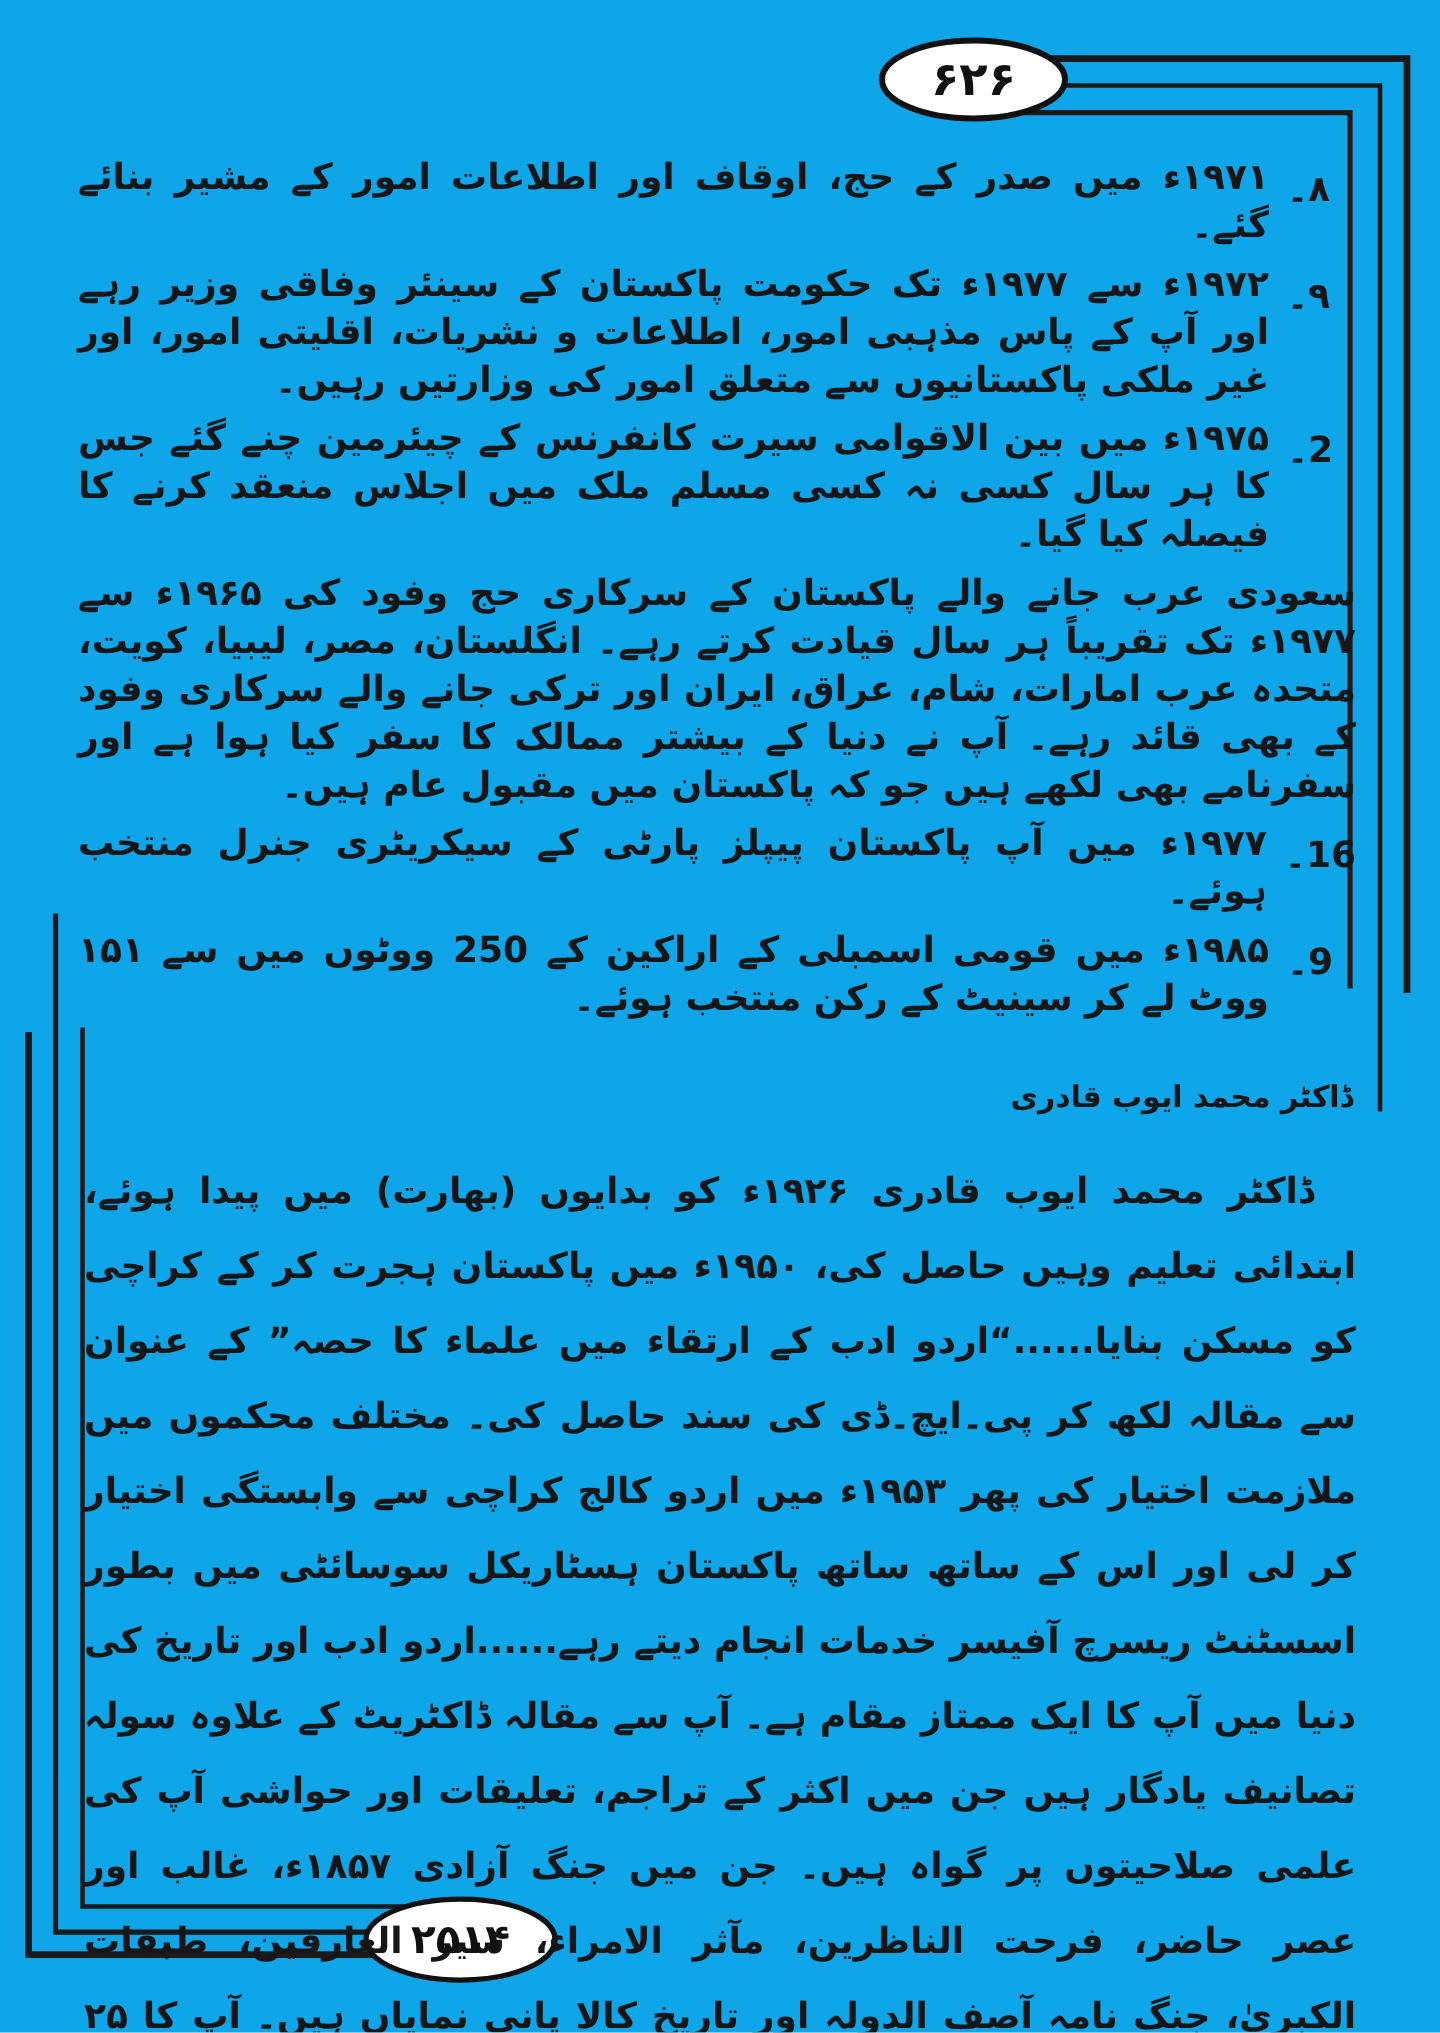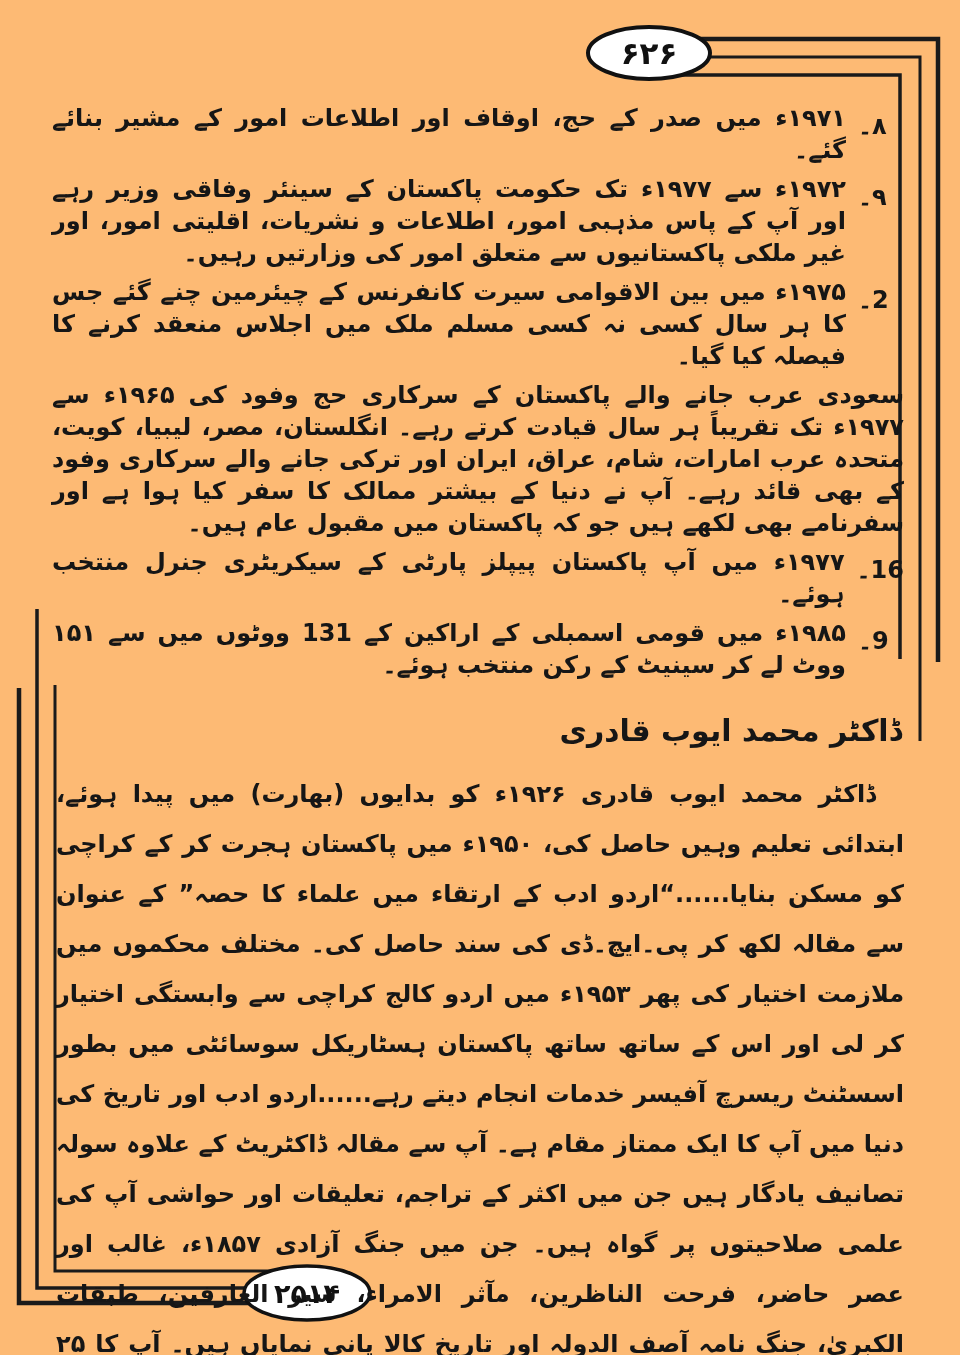--- a/index.html
+++ b/index.html
@@ -5,21 +5,21 @@
   html, body {
     margin: 0;
     padding: 0;
     background: #e8e8e8;
   }
   .page {
     position: relative;
     width: 960px;
     height: 1355px;
     margin: 0 auto;
-    background: #fdba74;
+    background: #0ea5e9;
     overflow: hidden;
     direction: rtl;
     font-family: "DejaVu Sans", sans-serif;
     color: #161616;
   }
   .frame-svg {
     position: absolute;
     top: 0; left: 0;
     width: 960px; height: 1355px;
     pointer-events: none;
@@ -67,21 +67,21 @@
   }
   .item-text {
     flex: 1;
     font-size: 24px;
     font-weight: bold;
     line-height: 32px;
     text-align: justify;
   }
   .section-heading {
     margin: 28px 2px 16px 0;
-    font-size: 30px;
+    font-size: 20px;
     font-weight: bold;
     text-align: right;
     line-height: 44px;
   }
   .bio-paragraph {
     font-size: 24px;
     font-weight: bold;
     line-height: 50px;
     text-align: justify;
     text-indent: 28px;
@@ -132,21 +132,21 @@
       <span class="item-text">سعودی عرب جانے والے پاکستان کے سرکاری حج وفود کی ۱۹۶۵ء سے ۱۹۷۷ء تک تقریباً ہر سال قیادت کرتے رہے۔ انگلستان، مصر، لیبیا، کویت، متحدہ عرب امارات، شام، عراق، ایران اور ترکی جانے والے سرکاری وفود کے بھی قائد رہے۔ آپ نے دنیا کے بیشتر ممالک کا سفر کیا ہوا ہے اور سفرنامے بھی لکھے ہیں جو کہ پاکستان میں مقبول عام ہیں۔</span>
     </div>
 
     <div class="list-item">
       <span class="item-number">16۔</span>
       <span class="item-text">۱۹۷۷ء میں آپ پاکستان پیپلز پارٹی کے سیکریٹری جنرل منتخب ہوئے۔</span>
     </div>
 
     <div class="list-item">
       <span class="item-number">9۔</span>
-      <span class="item-text">۱۹۸۵ء میں قومی اسمبلی کے اراکین کے 131 ووٹوں میں سے ۱۵۱ ووٹ لے کر سینیٹ کے رکن منتخب ہوئے۔</span>
+      <span class="item-text">۱۹۸۵ء میں قومی اسمبلی کے اراکین کے 250 ووٹوں میں سے ۱۵۱ ووٹ لے کر سینیٹ کے رکن منتخب ہوئے۔</span>
     </div>
 
     <h2 class="section-heading">ڈاکٹر محمد ایوب قادری</h2>
 
     <p class="bio-paragraph">ڈاکٹر محمد ایوب قادری ۱۹۲۶ء کو بدایوں (بھارت) میں پیدا ہوئے، ابتدائی تعلیم وہیں حاصل کی، ۱۹۵۰ء میں پاکستان ہجرت کر کے کراچی کو مسکن بنایا......“اردو ادب کے ارتقاء میں علماء کا حصہ” کے عنوان سے مقالہ لکھ کر پی۔ایچ۔ڈی کی سند حاصل کی۔ مختلف محکموں میں ملازمت اختیار کی پھر ۱۹۵۳ء میں اردو کالج کراچی سے وابستگی اختیار کر لی اور اس کے ساتھ ساتھ پاکستان ہسٹاریکل سوسائٹی میں بطور اسسٹنٹ ریسرچ آفیسر خدمات انجام دیتے رہے......اردو ادب اور تاریخ کی دنیا میں آپ کا ایک ممتاز مقام ہے۔ آپ سے مقالہ ڈاکٹریٹ کے علاوہ سولہ تصانیف یادگار ہیں جن میں اکثر کے تراجم، تعلیقات اور حواشی آپ کی علمی صلاحیتوں پر گواہ ہیں۔ جن میں جنگ آزادی ۱۸۵۷ء، غالب اور عصر حاضر، فرحت الناظرین، مآثر الامراء، سیر العارفین، طبقات الکبریٰ، جنگ نامہ آصف الدولہ اور تاریخ کالا پانی نمایاں ہیں۔ آپ کا ۲۵ نومبر ۱۹۸۳ء کو کراچی میں وصال ہوا۔</p>
 
   </div>
 </div>
 
 </body></html>

